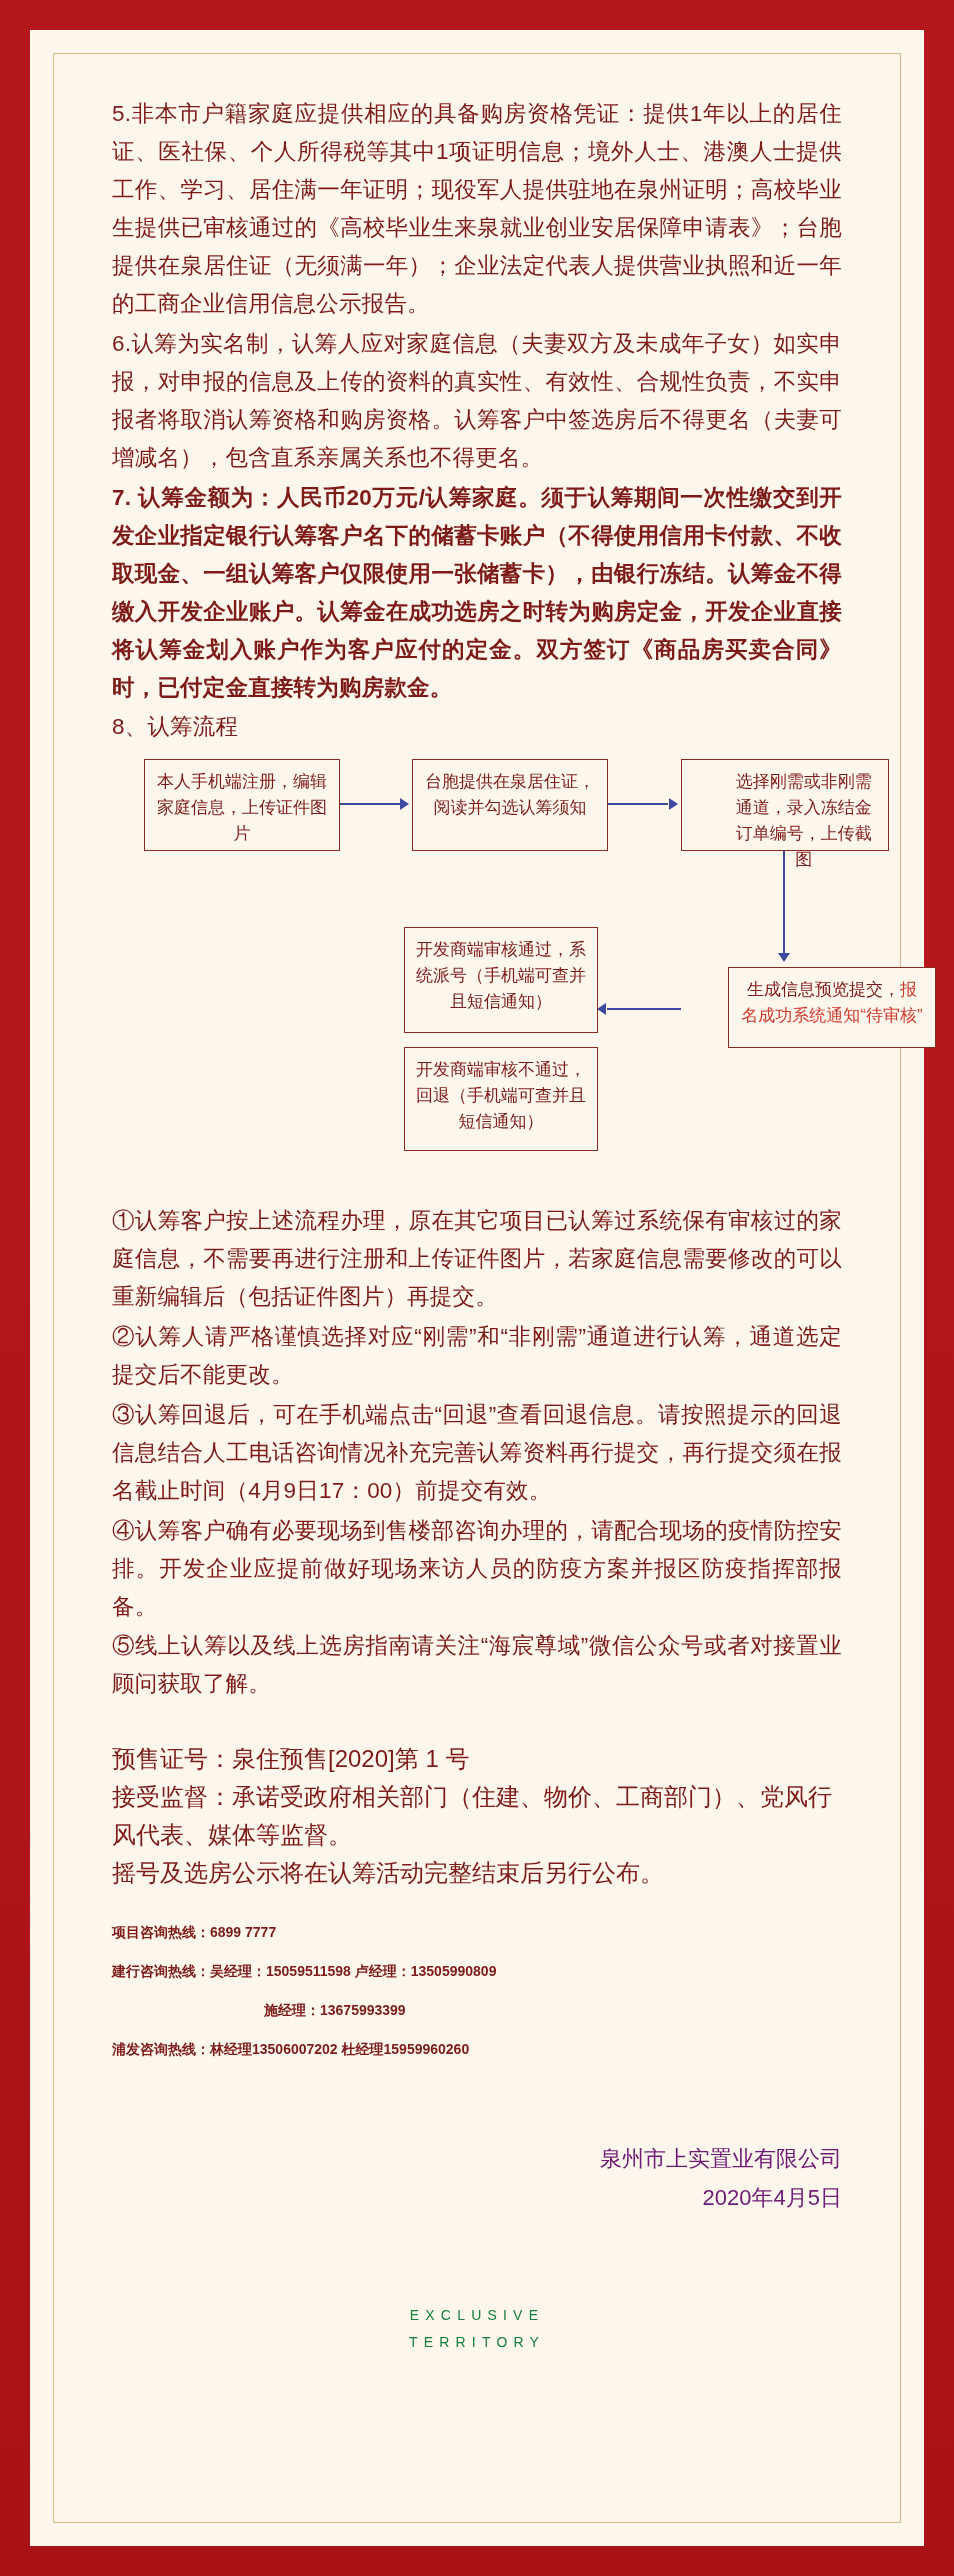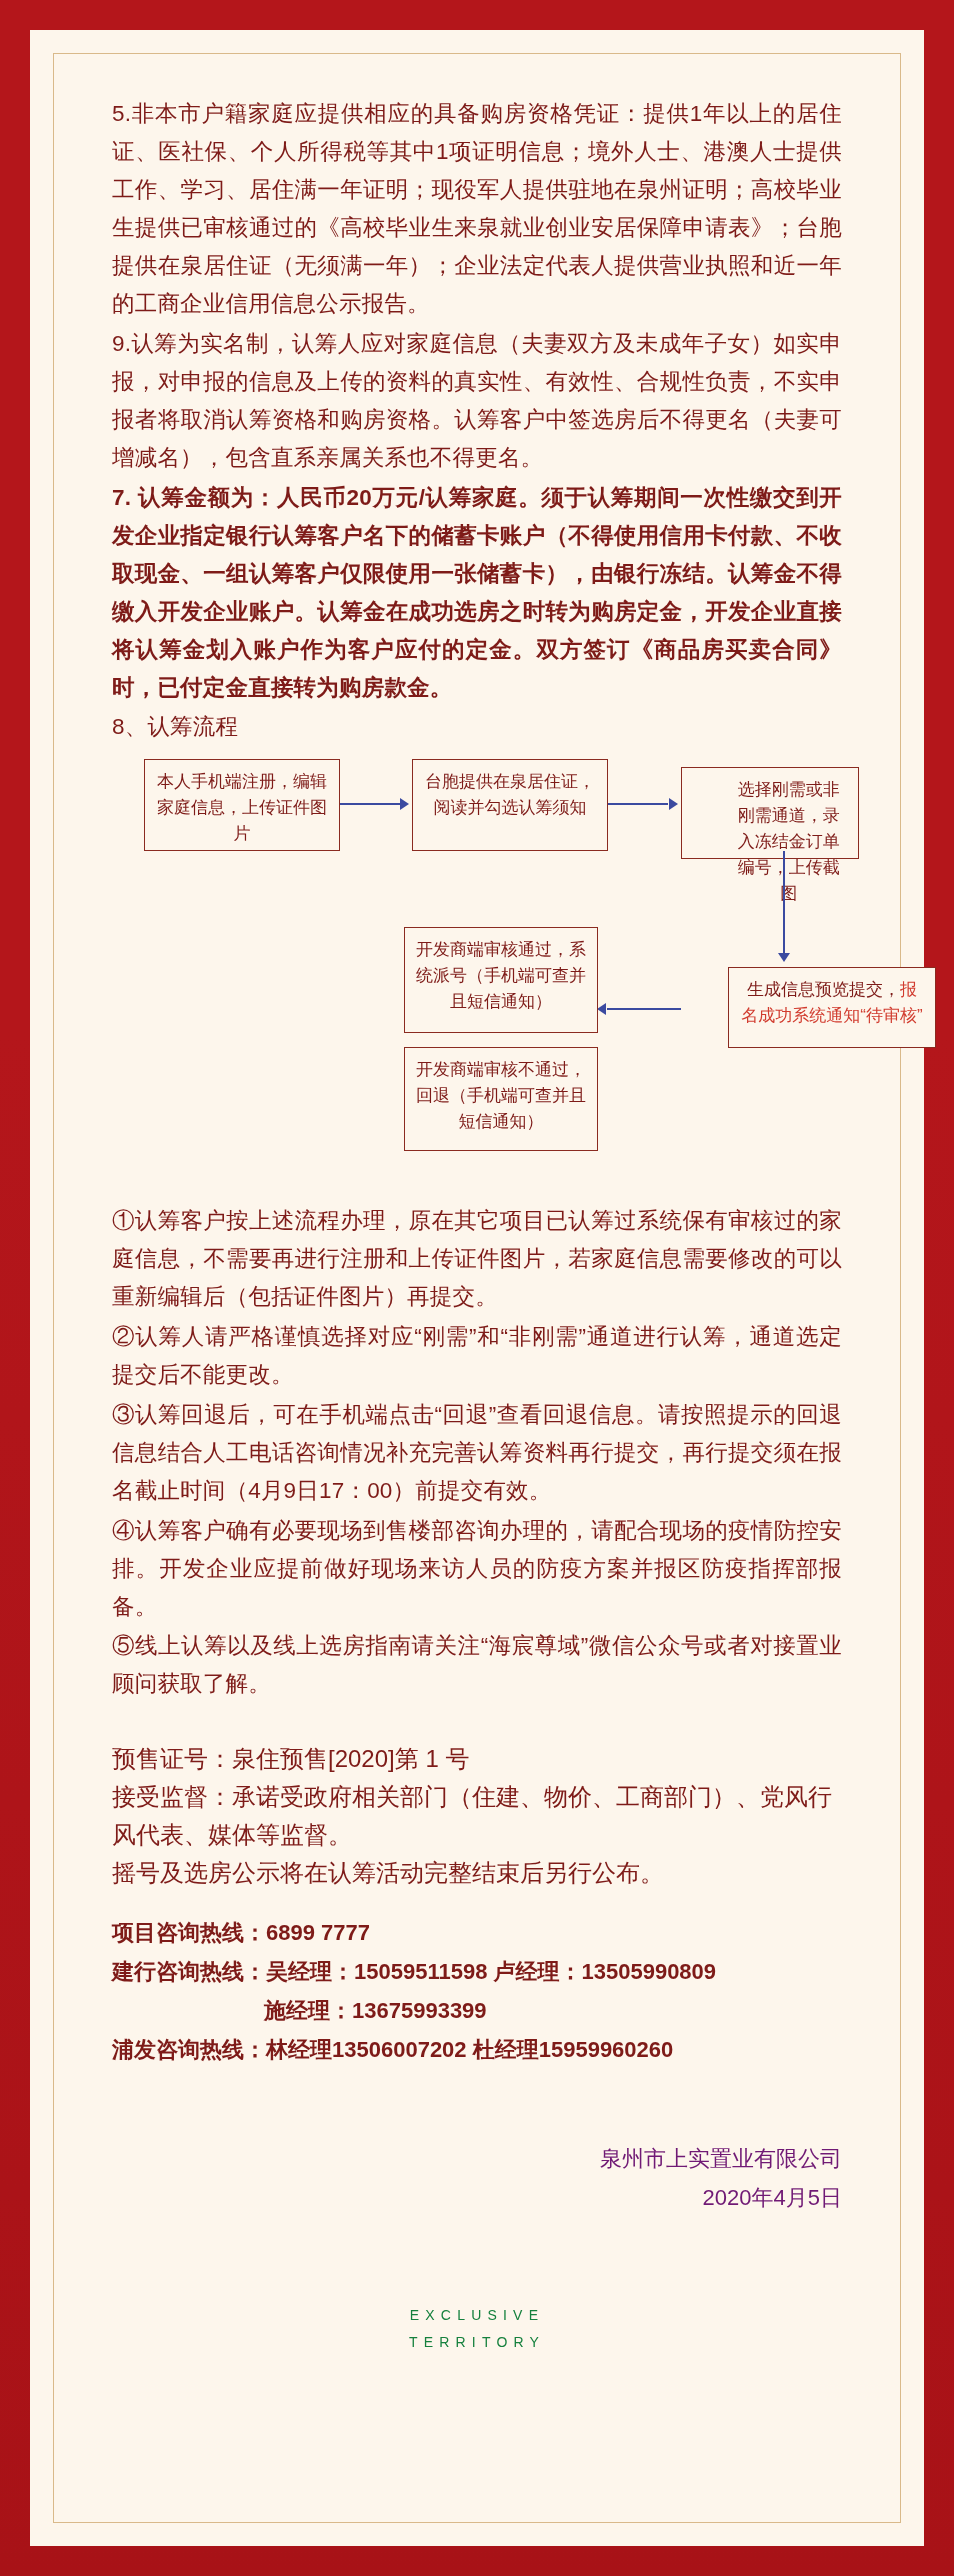--- a/index.html
+++ b/index.html
@@ -100,21 +100,21 @@
   }
   .meta {
     color: #7e1b18;
     font-size: 24px;
     line-height: 38px;
   }
   .gap-lg { height: 35px; }
   .gap-md { height: 21px; }
   .hot {
     color: #7e1b18;
-    font-size: 22px;
+    font-size: 14px;
     line-height: 39px;
   }
   .hot .label {
     font-weight: bold;
   }
   .sign {
     text-align: right;
     color: #701a75;
     font-size: 22px;
     line-height: 39px;
@@ -131,42 +131,42 @@
 </style>
 </head>
 <body>
 
 <div class="page">
   <div class="card">
     <div class="card-inner">
 
       <div class="txt">
         <p class="para">5.非本市户籍家庭应提供相应的具备购房资格凭证：提供1年以上的居住证、医社保、个人所得税等其中1项证明信息；境外人士、港澳人士提供工作、学习、居住满一年证明；现役军人提供驻地在泉州证明；高校毕业生提供已审核通过的《高校毕业生来泉就业创业安居保障申请表》；台胞提供在泉居住证（无须满一年）；企业法定代表人提供营业执照和近一年的工商企业信用信息公示报告。</p>
-        <p class="para">9.认筹为实名制，认筹人应对家庭信息（夫妻双方及未成年子女）如实申报，对申报的信息及上传的资料的真实性、有效性、合规性负责，不实申报者将取消认筹资格和购房资格。认筹客户中签选房后不得更名（夫妻可增减名），包含直系亲属关系也不得更名。</p>
+        <p class="para">6.认筹为实名制，认筹人应对家庭信息（夫妻双方及未成年子女）如实申报，对申报的信息及上传的资料的真实性、有效性、合规性负责，不实申报者将取消认筹资格和购房资格。认筹客户中签选房后不得更名（夫妻可增减名），包含直系亲属关系也不得更名。</p>
         <p class="para strong">7. 认筹金额为：人民币20万元/认筹家庭。须于认筹期间一次性缴交到开发企业指定银行认筹客户名下的储蓄卡账户（不得使用信用卡付款、不收取现金、一组认筹客户仅限使用一张储蓄卡），由银行冻结。认筹金不得缴入开发企业账户。认筹金在成功选房之时转为购房定金，开发企业直接将认筹金划入账户作为客户应付的定金。双方签订《商品房买卖合同》时，已付定金直接转为购房款金。</p>
         <p class="para">8、认筹流程</p>
       </div>
 
       <div class="flow">
 
         <div class="node" style="left:32px; top:0px; width:196px; height:92px;">
           <span>本人手机端注册，编辑家庭信息，上传证件图片</span>
         </div>
 
         <div class="arrow arrow-h" style="left:228px; top:44px; width:60px;"></div>
         <div class="arrow-head ah-right" style="left:288px; top:39px;"></div>
 
         <div class="node" style="left:300px; top:0px; width:196px; height:92px;">
           <span>台胞提供在泉居住证，阅读并勾选认筹须知</span>
         </div>
 
         <div class="arrow arrow-h" style="left:496px; top:44px; width:60px;"></div>
         <div class="arrow-head ah-right" style="left:557px; top:39px;"></div>
 
-        <div class="node" style="left:569px; top:8px; width:178px; height:92px;padding-left:48px;">
+        <div class="node" style="left:569px; top:0px; width:208px; height:92px;padding-left:48px;">
           <span>选择刚需或非刚需通道，录入冻结金订单编号，上传截图</span>
         </div>
 
         <div class="arrow arrow-v" style="left:671px; top:92px; height:102px;"></div>
         <div class="arrow-head ah-down" style="left:666px; top:194px;"></div>
 
         <div class="node" style="left:569px; top:208px; width:208px; height:81px;margin-left:47px;">
           <span>生成信息预览提交，</span><span class="hl-red">报名成功系统通知“待审核”</span>
         </div>
 

